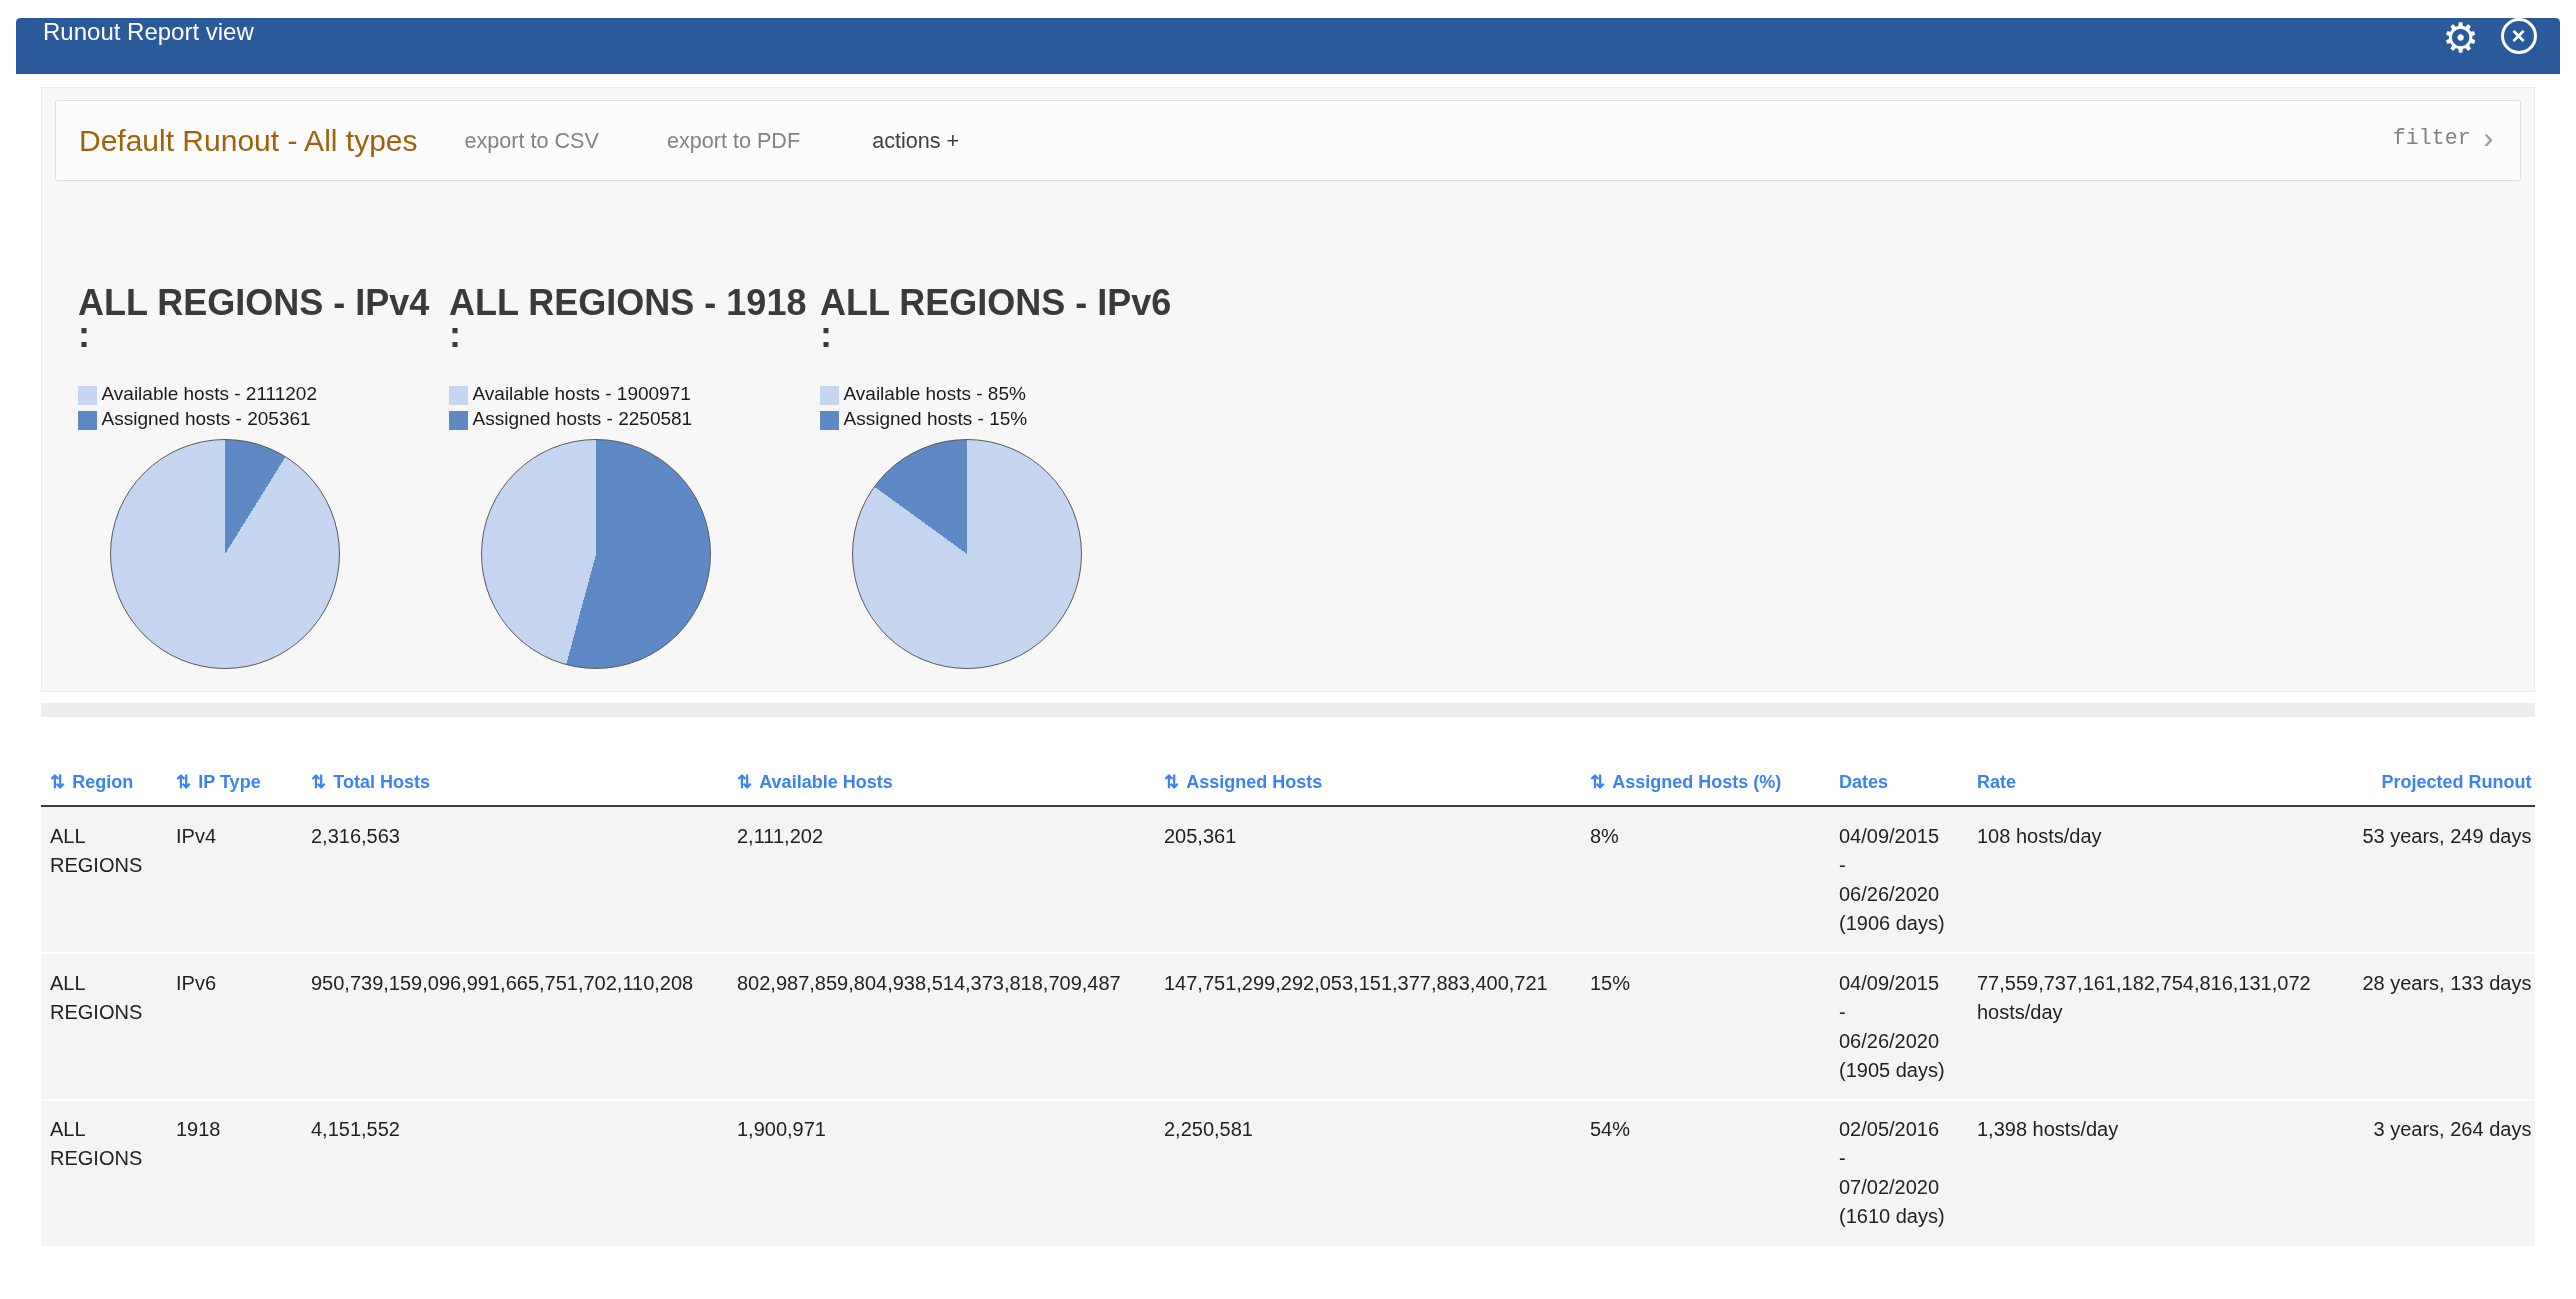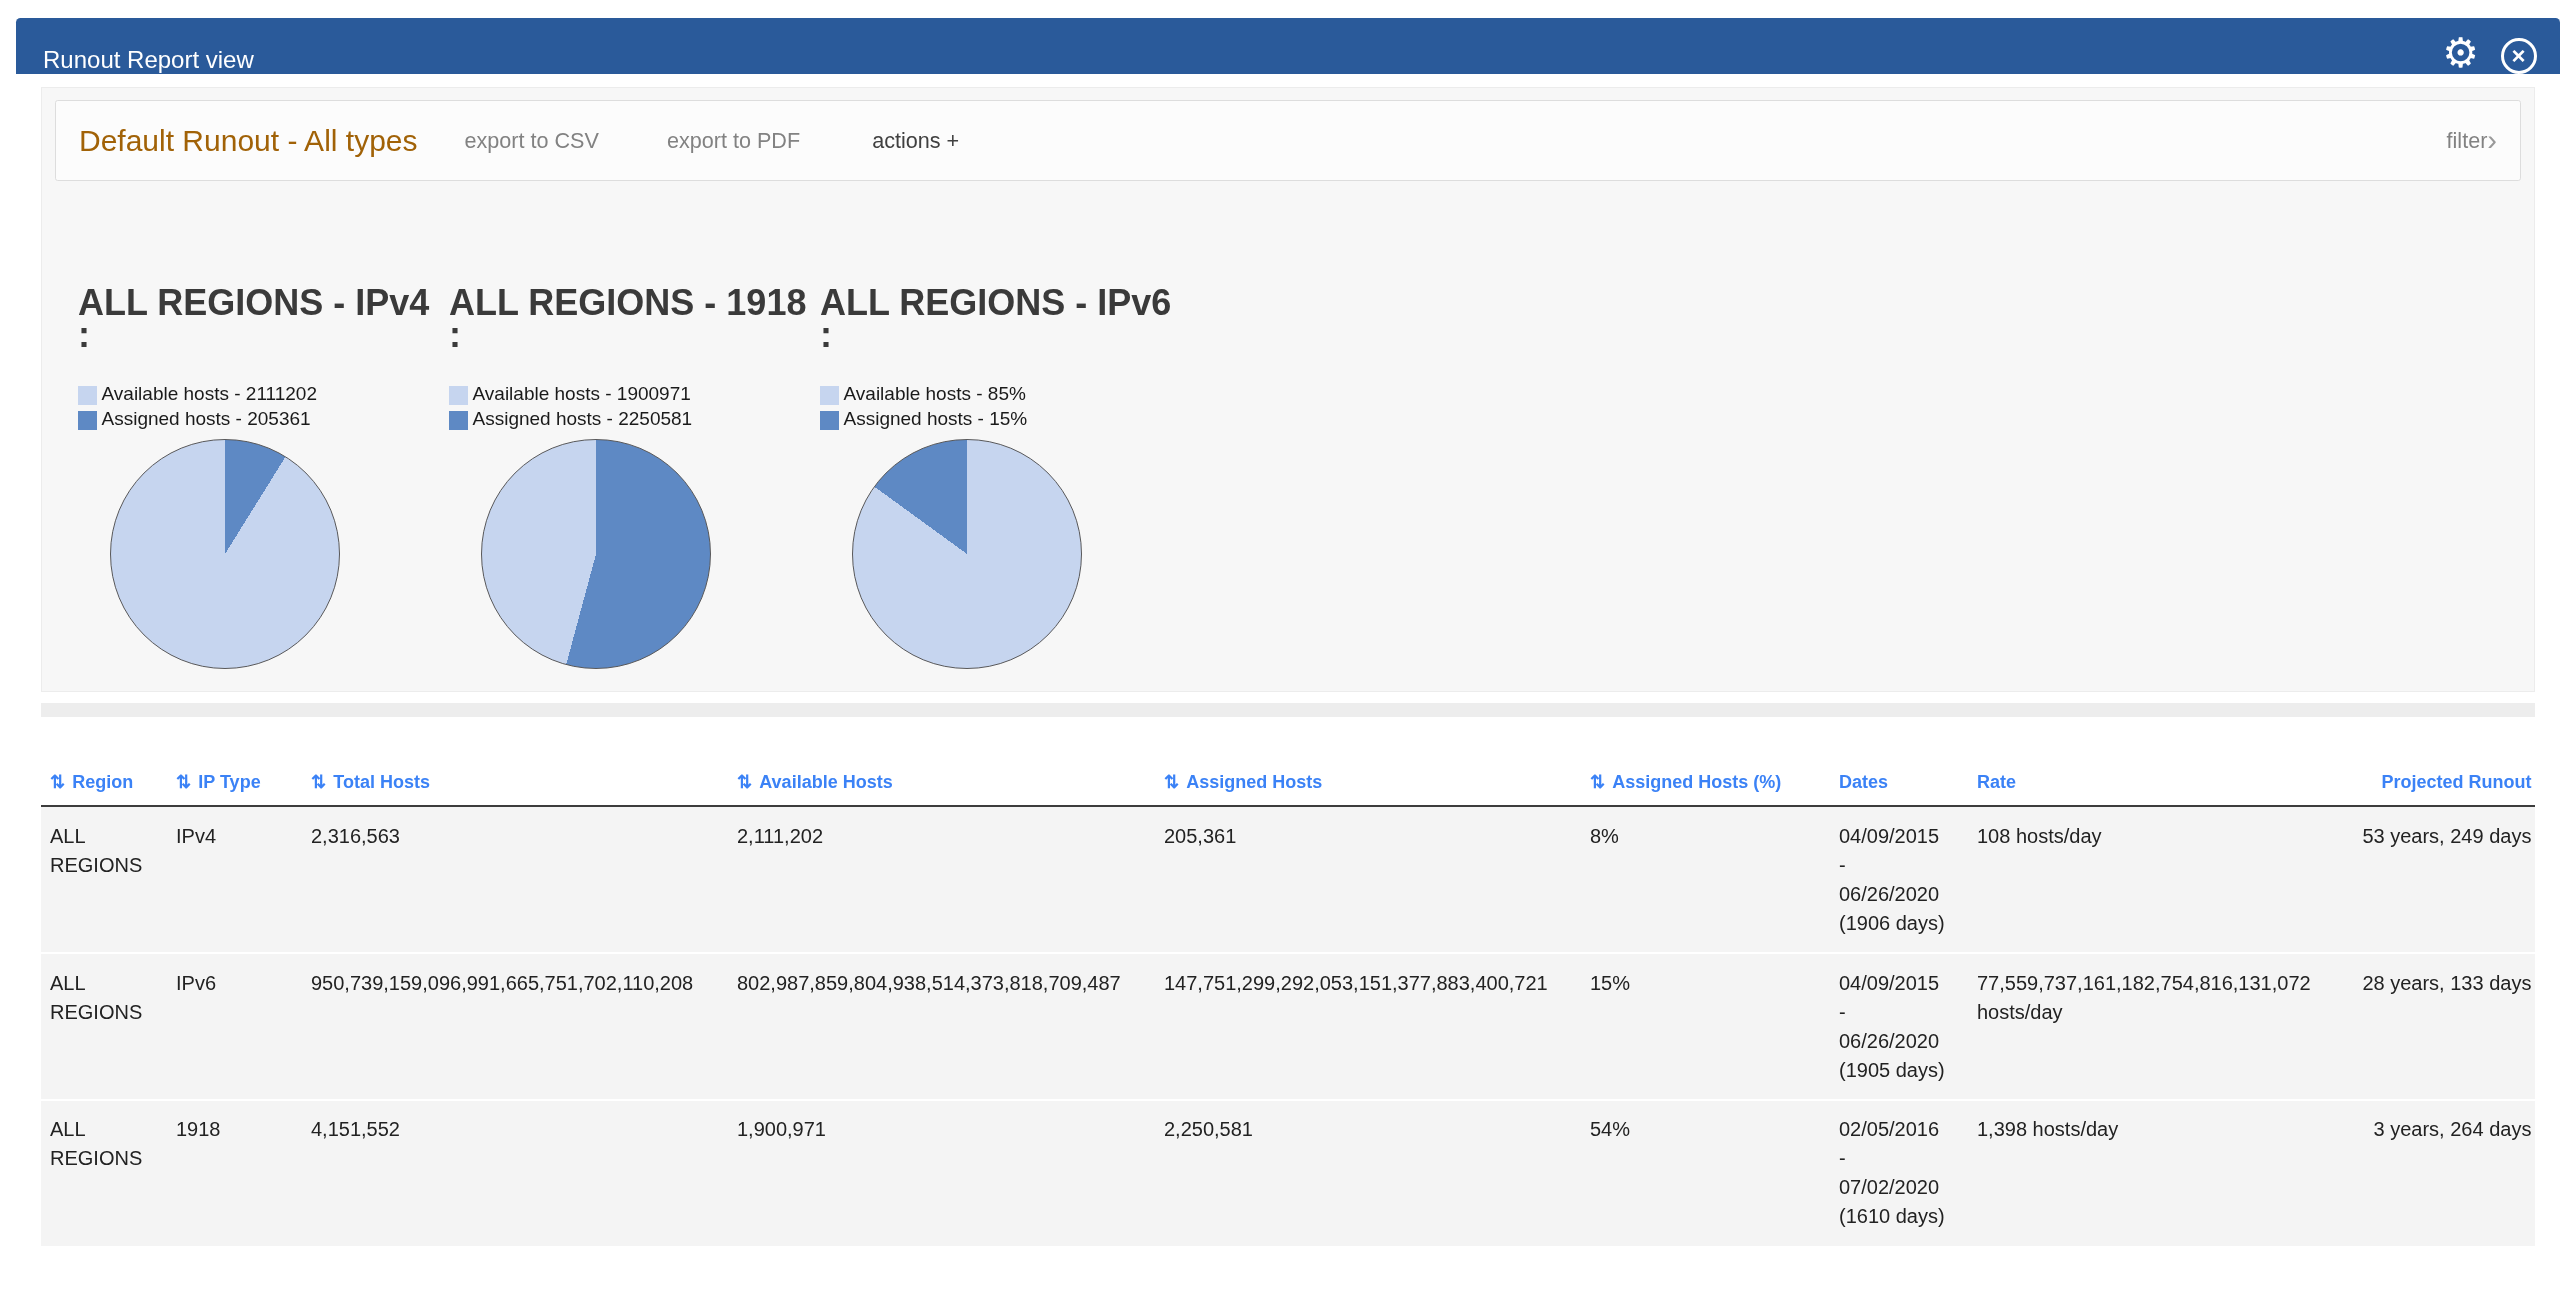--- a/index.html
+++ b/index.html
@@ -11,21 +11,21 @@
     color: #333;
     overflow: hidden;
   }
 
   
   .titlebar {
     margin: 18px 16px 0;
     height: 56px;
     background: #2a5a9a;
     border-radius: 4.5px 4.5px 0 0;
-    display: flex; align-items: flex-end;
+    display: flex; align-items: flex-start;
     padding: 0 23.4px 0 27px;
   }
   .titlebar .title { color:#fff; font-size: 24px; }
   .titlebar .spacer { flex: 1; }
   .icon-gear { color:#fff; font-size: 41px; line-height: 1; margin-right: 21.6px; cursor: pointer; }
   .icon-close {
     width: 36px; height: 36px; border: 3.6px solid #fff; border-radius: 50%;
     color:#fff; display:flex; align-items:center; justify-content:center;
     font-size: 24px; font-weight: bold; cursor: pointer; line-height: 1;
   }
@@ -43,21 +43,21 @@
     padding: 0 23.4px;
     background: #fcfcfc;
     border: 0.9px solid #ddd;
     border-radius: 2.7px;
   }
   .card-title { font-size: 30px; color: #a16207; }
   .link { font-size: 21.6px; color: #828282; cursor: pointer; }
   .link.csv { margin-left: 47px; }
   .link.pdf { margin-left: 68px; }
   .actions  { margin-left: 72px; font-size: 21.6px; color: #404040; cursor: pointer; }
-  .filter   { margin-left: auto; font-size: 21.6px; color: #828282; display: flex; align-items: center; cursor: pointer; }
+  .filter   { margin-left: auto; font-size: 21.6px; color: #828282; display: flex; gap: 9px; cursor: pointer; font-family: Liberation Mono, monospace; }
   .filter .chev { font-size: 29px; color: #999; line-height: 1; }
 
   
   .charts-row { display: flex; margin: 106px 0 0 23.4px; }
   .chart-block { width: 371px; }
   .chart-title { font-size: 36px; font-weight: bold; color: #3a3a3a; line-height: 32px; }
   .legend { margin-top: 29px; }
   .legend-item { display: flex; align-items: flex-end; height: 25px; font-size: 19px; color: #1a1a1a; }
   .swatch { width: 19px; height: 19px; margin-right: 4.5px; flex: 0 0 auto; }
   .pie {

